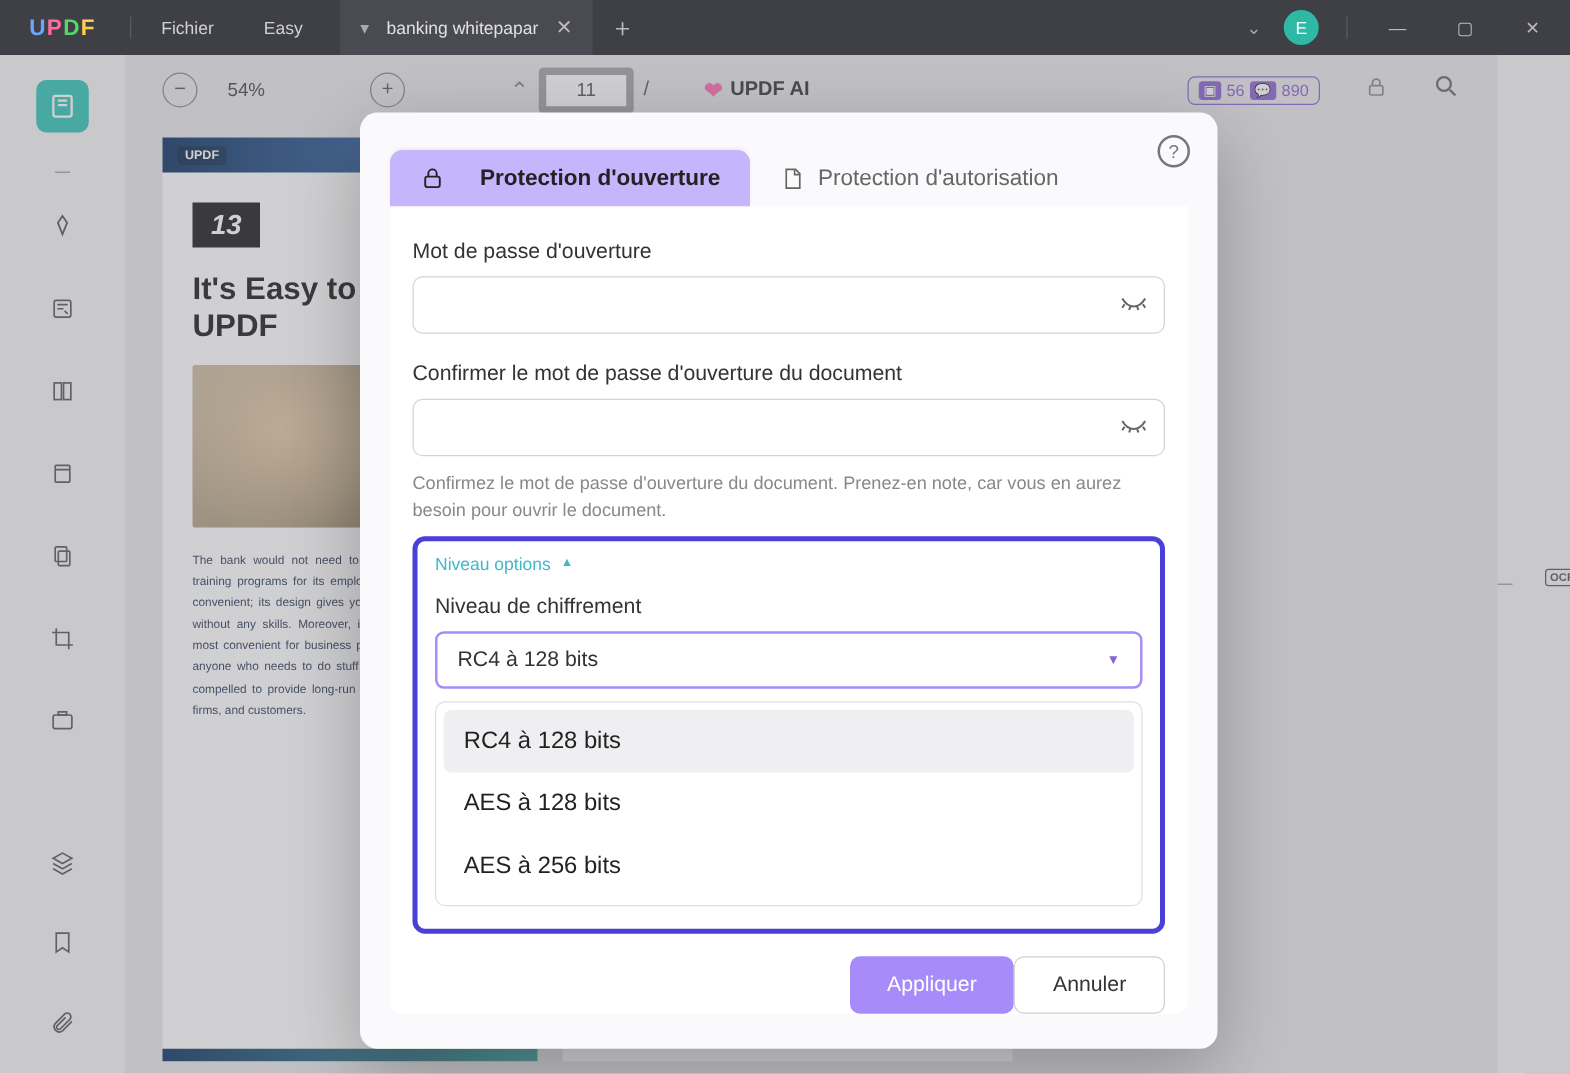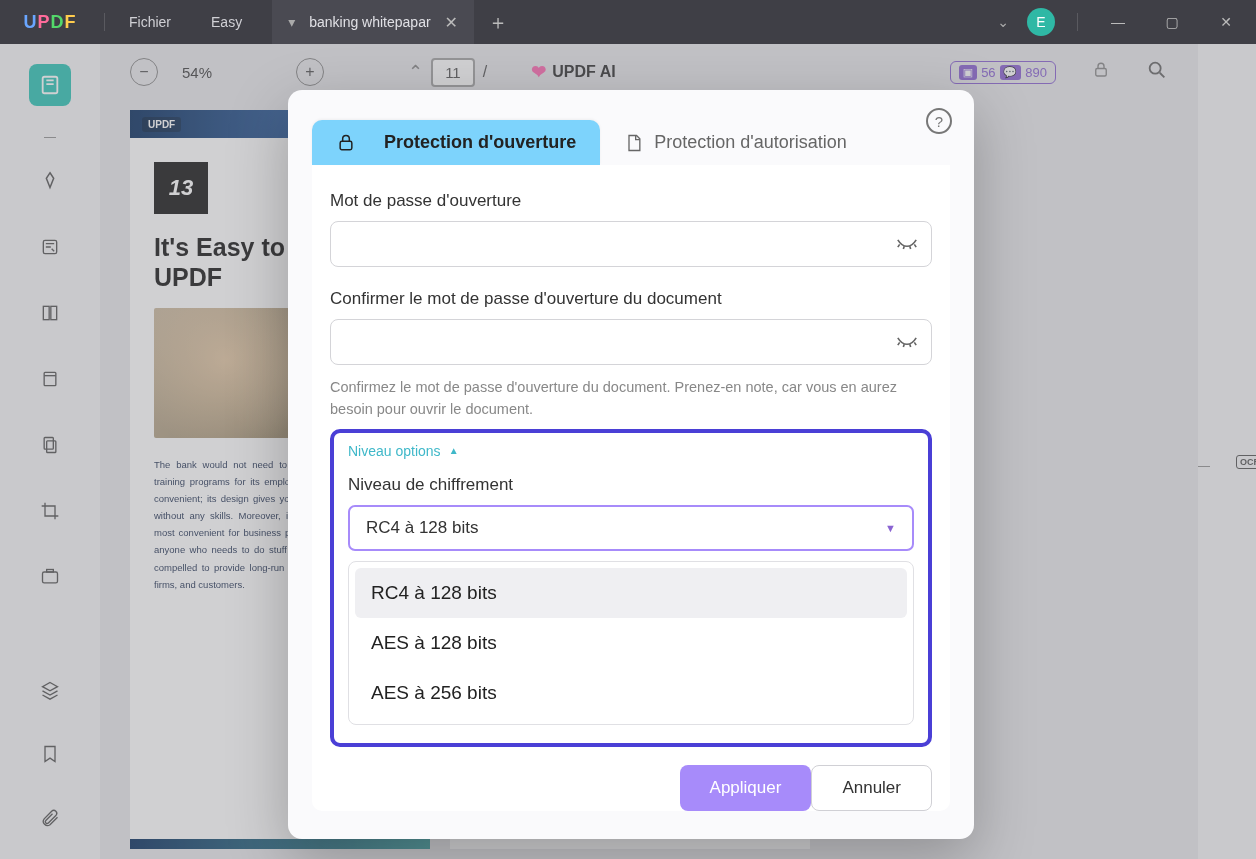--- a/index.html
+++ b/index.html
@@ -30,34 +30,34 @@
   .tool-btn { width: 42px; height: 42px; border-radius: 8px; display: flex; align-items: center; justify-content: center; color: #555; font-size: 20px; }
   .tool-btn.active { background: #2ec4b6; color: #fff; }
   .tool-mini { font-size: 12px; color: #888; height: 6px; }
   .left-bottom { margin-top: auto; margin-bottom: 20px; display: flex; flex-direction: column; align-items: center; gap: 22px; }
 
   .doc-area { flex: 1; background: #e8e8ec; display: flex; flex-direction: column; }
   .doc-toolbar { height: 56px; display: flex; align-items: center; gap: 24px; padding: 0 30px; color: #555; }
   .zoom-btn { width: 28px; height: 28px; border-radius: 50%; border: 1.5px solid #888; display: flex; align-items: center; justify-content: center; font-size: 16px; }
   .zoom-pct { font-size: 15px; color: #444; }
   .page-nav { display: flex; align-items: center; gap: 8px; margin-left: 60px; }
-  .page-box { border: 2px solid #a3a3a3; padding: 4px 12px; border-radius: 4px; background: #fff; font-size: 15px; }
+  .page-box { border: 6px solid #a3a3a3; padding: 4px 24px; border-radius: 4px; background: #fff; font-size: 15px; }
   .ai-label { display: flex; align-items: center; gap: 6px; margin-left: 20px; font-weight: 700; color: #333; }
   .ai-heart { color: #ff6bb3; font-size: 18px; }
   .stats { margin-left: auto; display: flex; align-items: center; gap: 4px; border: 1.5px solid #8a63d2; border-radius: 6px; padding: 3px 8px; font-size: 13px; color: #8a63d2; }
   .stat-chip { background: #8a63d2; color: #fff; padding: 1px 4px; border-radius: 3px; font-size: 11px; }
   .lock-icon { margin-left: 12px; color: #888; font-size: 18px; }
   .search-icon { margin-left: 12px; color: #666; font-size: 20px; }
 
   .doc-canvas { flex: 1; padding: 10px 30px; overflow: hidden; display: flex; gap: 20px; }
   .page-thumb { width: 300px; background: #fff; border-radius: 4px; display: flex; flex-direction: column; padding: 0; }
   .page-header-bar { background: linear-gradient(90deg, #0a2f5f 0%, #2f5fa0 60%, #5fd0a0 100%); height: 28px; display: flex; align-items: center; padding: 0 12px; }
   .mini-logo { color: #fff; font-size: 10px; font-weight: 600; background: rgba(0,0,0,0.25); padding: 2px 6px; border-radius: 3px; }
   .page-inner { padding: 24px; }
-  .page-num { width: 54px; height: 52px; background: #1a1a1a; color: #fff; display: flex; align-items: center; justify-content: center; font-size: 22px; font-weight: 700; font-style: italic; }
+  .page-num { width: 54px; height: 36px; background: #1a1a1a; color: #fff; display: flex; align-items: center; justify-content: center; font-size: 22px; font-weight: 700; font-style: italic; }
   .page-h1 { font-size: 25px; font-weight: 700; color: #1a1a1a; margin-top: 18px; line-height: 1.2; }
   .page-img { width: 240px; height: 130px; background: linear-gradient(135deg,#c9b89e 0%, #8a7a5a 100%); margin-top: 16px; border-radius: 2px; position: relative; overflow: hidden; }
   .page-img::after { content: ""; position: absolute; inset: 0; background: radial-gradient(circle at 30% 40%, rgba(255,220,180,0.6), transparent 50%), radial-gradient(circle at 60% 50%, rgba(200,180,150,0.5), transparent 50%); }
   .page-text { font-size: 9.5px; color: #2a3a5a; line-height: 1.8; margin-top: 18px; text-align: justify; }
   .page-footer-bar { height: 10px; background: linear-gradient(90deg, #0a2f5f 0%, #3f9fa0 100%); margin-top: auto; }
 
   .right-panel { width: 360px; background: #fff; display: flex; flex-direction: column; font-size: 16px; color: #333; }
   .chat-tab { border: 1px solid #ccc; border-radius: 6px; padding: 8px 22px; margin: 10px 0 0 8px; align-self: flex-start; font-size: 16px; color: #333; }
   .chat-body { padding: 16px; line-height: 1.7; font-size: 16px; color: #333; }
   .chat-body p { margin-bottom: 16px; }
@@ -75,21 +75,21 @@
   .ai-dots span:nth-child(4){color:#ffcc4d}
 
   
   .dim { position: absolute; inset: 0; background: rgba(120,120,125,0.35); pointer-events: none; }
 
   
   .modal { position: absolute; left: 288px; top: 90px; width: 686px; background: #fafafc; border-radius: 14px; box-shadow: 0 20px 60px rgba(0,0,0,0.25); padding: 22px 24px 28px; }
   .modal-help { position: absolute; right: 22px; top: 18px; width: 26px; height: 26px; border: 2px solid #777; border-radius: 50%; display: flex; align-items: center; justify-content: center; color: #777; font-size: 15px; }
   .modal-tabs { display: flex; gap: 0; margin-top: 8px; }
   .mtab { display: flex; align-items: center; gap: 10px; padding: 12px 24px; font-size: 18px; border-radius: 10px 10px 0 0; color: #666; }
-  .mtab.active { background: #7dd3fc; color: #222; font-weight: 700; box-shadow: 0 -1px 3px rgba(0,0,0,0.05); gap: 28px; }
+  .mtab.active { background: #c4b5fd; color: #222; font-weight: 700; box-shadow: 0 -1px 3px rgba(0,0,0,0.05); gap: 28px; }
   .mtab svg { width: 20px; height: 20px; }
   .mbody { background: #fff; border-radius: 0 0 10px 10px; padding: 26px 18px 0; }
   .mlabel { font-size: 17px; color: #333; margin-bottom: 10px; }
   .input-wrap { position: relative; margin-bottom: 22px; }
   .pw-input { width: 100%; height: 46px; border: 1px solid #d4d4d8; border-radius: 8px; padding: 0 48px 0 14px; font-size: 15px; }
   .eye-icon { position: absolute; right: 14px; top: 50%; transform: translateY(-50%); color: #666; font-size: 20px; }
   .helper-text { font-size: 14.5px; color: #888; line-height: 1.5; margin-top: -10px; margin-bottom: 8px; }
   .highlight-box { border: 4px solid #4a3fd6; border-radius: 10px; padding: 10px 14px 18px; margin-top: 6px; }
   .more-opts { font-size: 14px; color: #3fb8c9; display: flex; align-items: center; gap: 8px; }
   .more-opts .tri { color: #3fb8c9; font-size: 10px; }

